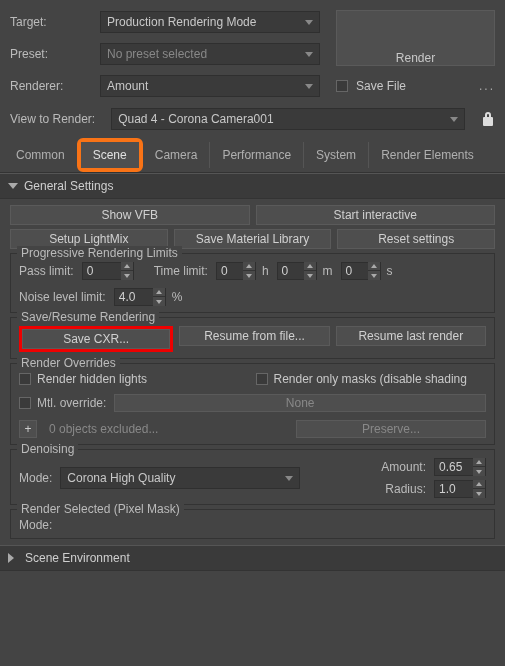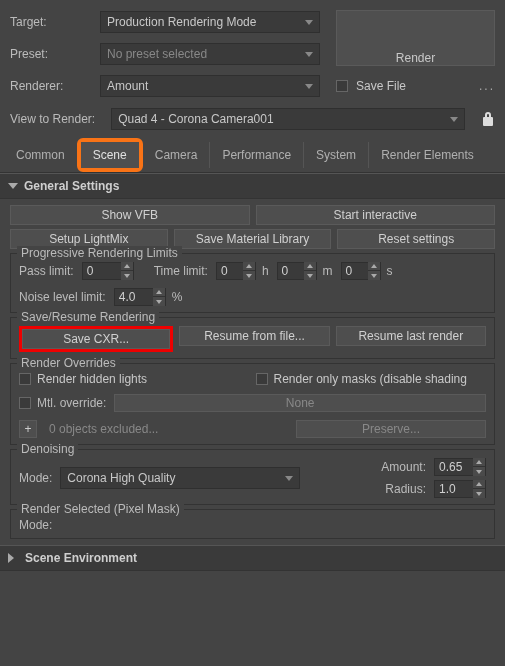--- a/index.html
+++ b/index.html
@@ -20,21 +20,21 @@
 .lock svg{display:block}
 .tabs{display:flex;align-items:center;gap:0;border-bottom:1px solid #333;padding:0 4px}
 .tab{padding:6px 12px;color:#b0b0b0;cursor:pointer}
 .tab+.tab{border-left:1px solid #555}
 .tab.active{background:#4f4f4f;color:#e0e0e0}
 .highlight-box{border:4px solid #f97316;border-radius:6px;padding:0}
 .panel{flex:1;overflow:auto;background:#444}
 .sec-hdr{background:#3a3a3a;padding:5px 8px;display:flex;align-items:center;gap:6px;border-top:1px solid #555;border-bottom:1px solid #333;cursor:pointer}
 .sec-hdr .chev{width:0;height:0;border-left:5px solid transparent;border-right:5px solid transparent;border-top:6px solid #aaa}
 .sec-hdr.closed .chev{border-top:none;border-bottom:none;border-left:6px solid #aaa;border-top:5px solid transparent;border-bottom:5px solid transparent}
-.sec-hdr b{font-weight:700;color:#cfcfcf}
+.sec-hdr b{font-weight:400;color:#cfcfcf}
 .sec-body{padding:6px 10px}
 .btn-row{display:flex;gap:6px;margin-bottom:4px}
 .btn{flex:1;background:#4e4e4e;border:1px solid #5a5a5a;height:20px;display:flex;align-items:center;justify-content:center;cursor:pointer;color:#d0d0d0}
 .group{border:1px solid #333;margin-top:4px;padding:8px 8px 6px;position:relative}
 .group>.g-label{position:absolute;top:-8px;left:6px;background:#444;padding:0 4px;color:#bbb}
 .fr{display:flex;align-items:center;gap:6px;flex-wrap:wrap}
 .spin{display:flex;align-items:center;background:#3a3a3a;border:1px solid #2f2f2f;height:18px}
 .spin input{background:transparent;border:none;color:#d0d0d0;width:38px;padding:0 4px;font-size:12px;outline:none}
 .spin .arrs{display:flex;flex-direction:column;width:12px}
 .spin .arrs div{height:9px;display:flex;align-items:center;justify-content:center;background:#4a4a4a;cursor:pointer}

